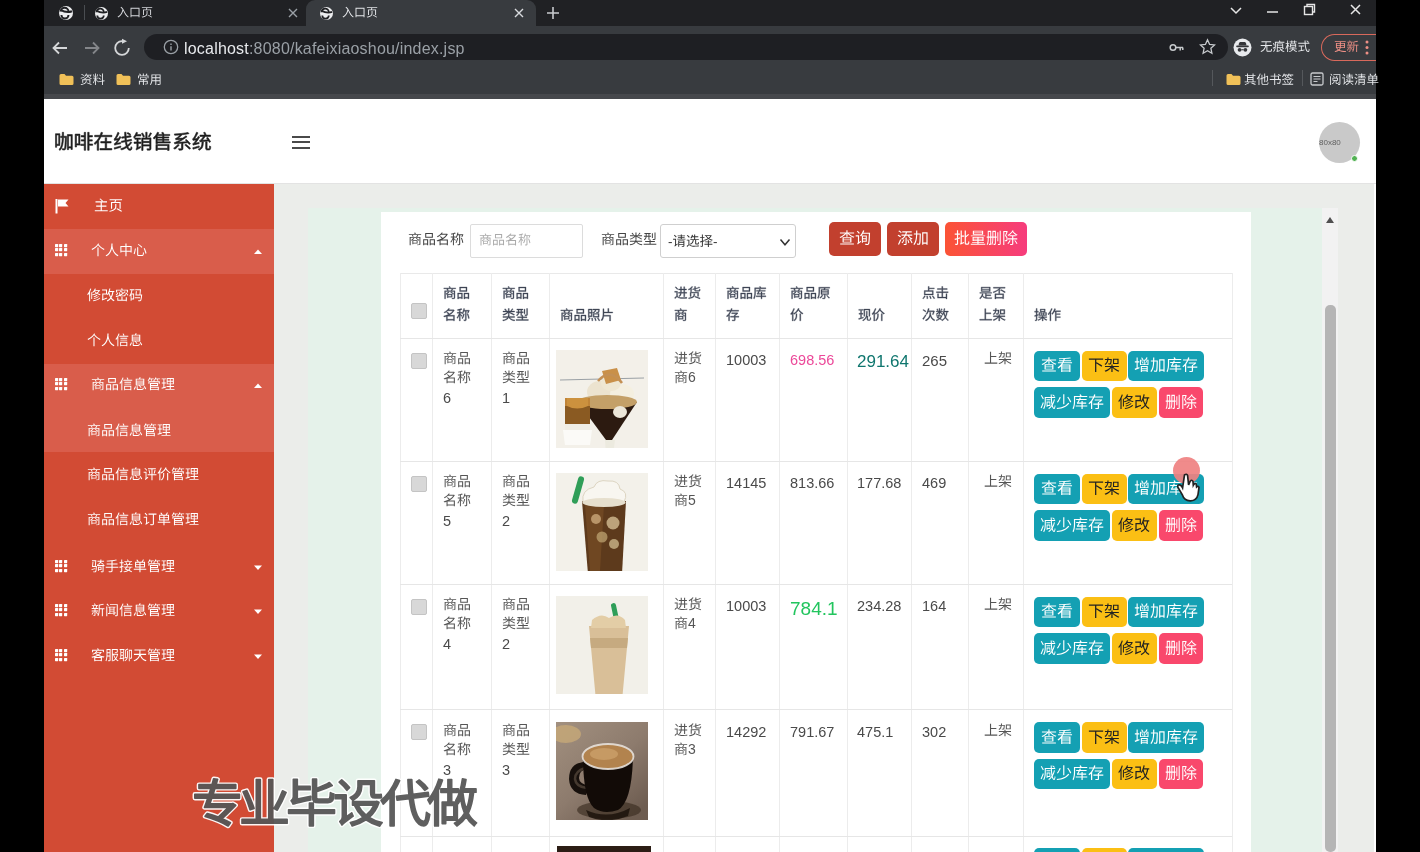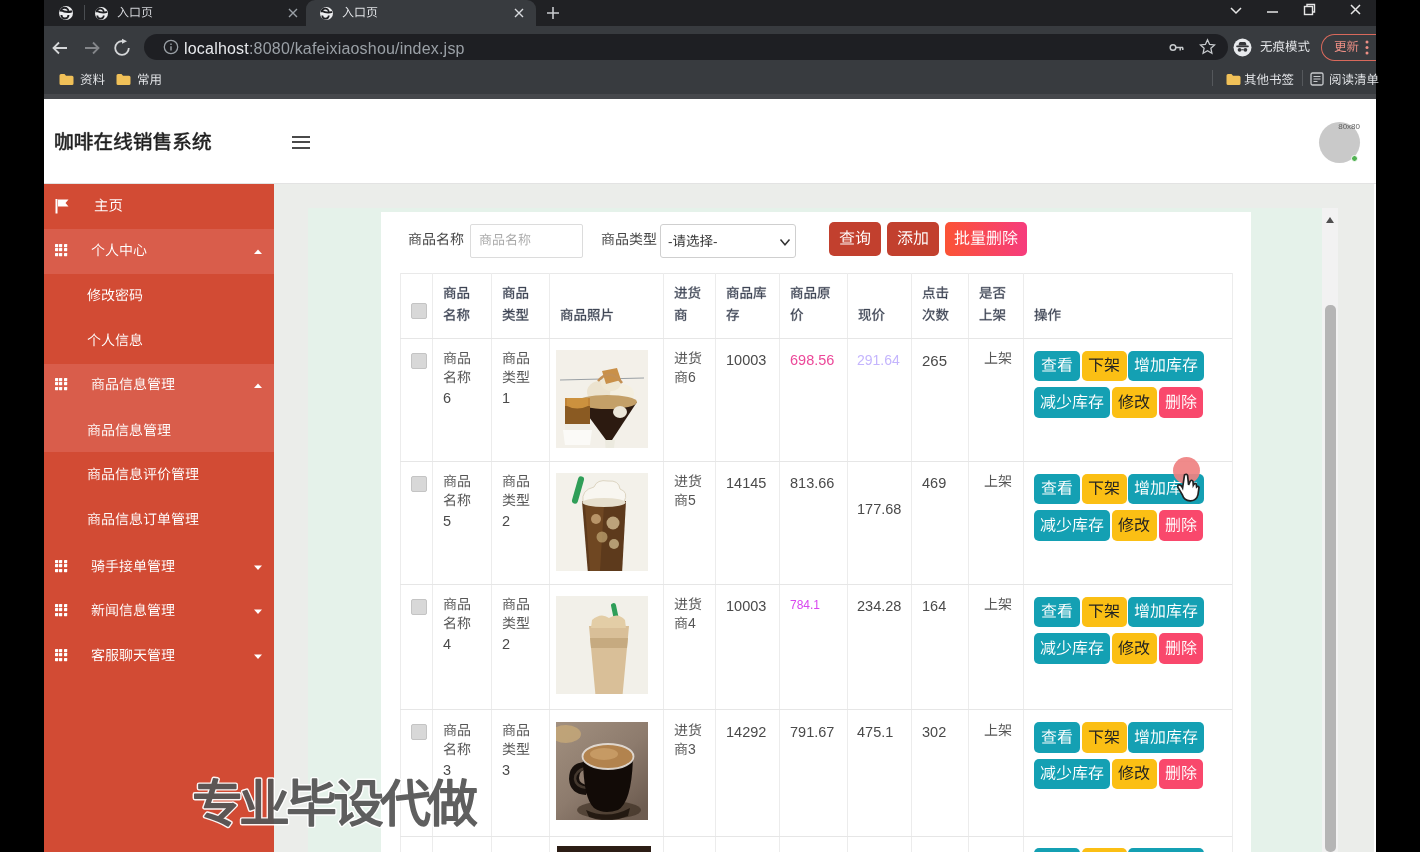--- a/index.html
+++ b/index.html
@@ -171,21 +171,21 @@
       <use href="#g27" transform="translate(118.2,15.8) scale(0.01970,-0.01970)"></use>
       <use href="#g28" transform="translate(137.9,15.8) scale(0.01970,-0.01970)"></use>
     </g>
   </svg>
 <div class="ab" style="left:292px;top:135.5px;width:18px;height:14px">
     <div style="height:2px;background:#4a4a4a;margin-top:0"></div>
     <div style="height:2px;background:#4a4a4a;margin-top:3.6px"></div>
     <div style="height:2px;background:#4a4a4a;margin-top:3.6px"></div>
   </div>
 <div class="ab" style="left:1319px;top:122px;width:41px;height:41px;border-radius:50%;background:#c9c9c9"></div>
-<div class="ab" style="left:1319px;top:106px;width:41px;height:41px;line-height:41px;text-align:right;font-size:8px;color:#5f5f5f">80x80</div>
+<div class="ab" style="left:1319px;top:122px;width:41px;height:41px;line-height:41px;text-align:left;font-size:8px;color:#5f5f5f">80x80</div>
 <div class="ab" style="left:1351px;top:154.5px;width:7px;height:7px;border-radius:50%;background:#52b253;border:1.2px solid #fff"></div>
 <div class="ab" style="left:44px;top:183px;width:1332px;height:1.2px;background:#e3e3e3"></div>
 <div class="ab" style="left:274px;top:184px;width:1100px;height:668px;background:#ebedea"></div>
 <div class="ab" style="left:308px;top:208px;width:1014px;height:644px;background:#e5f2ea"></div>
 <div class="ab" style="left:381px;top:212px;width:870px;height:640px;background:#fff"></div>
 <div class="ab" style="left:1322px;top:208px;width:16px;height:644px;background:#f2f2f2"></div>
 <svg class="ab" style="left:1324px;top:214px" width="12" height="12">
     <path d="M6 3 L10 9 H2 Z" fill="#4f4f4f"></path>
   </svg>
 <div class="ab" style="left:1324.5px;top:305px;width:11px;height:547px;background:#b5b5b5;border-radius:5px"></div>
@@ -616,21 +616,21 @@
     </g>
   </svg>
 <svg style="position:absolute;left:674.0px;top:371.0px;overflow:visible" width="22" height="16">
     <g fill="#555" font-family="'Liberation Sans',sans-serif">
       <use href="#g40" transform="translate(0.0,11.2) scale(0.01400,-0.01400)"></use>
       <text x="14.0" y="11.2" font-size="14.0">6</text>
     </g>
   </svg>
 <div class="ab" style="left:726.0px;top:352.0px;font-size:14.5px;color:#4a4a4a">10003</div>
 <div class="ab" style="left:790.0px;top:352.0px;font-size:14.5px;color:#ec4899">698.56</div>
-<div class="ab" style="left:857.0px;top:352.0px;font-size:14px;color:#c4b5fd">291.64</div>
+<div class="ab" style="left:857.0px;top:352.0px;font-size:17px;color:#0f766e">291.64</div>
 <div class="ab" style="left:922.0px;top:352.0px;font-size:15px;color:#4a4a4a">265</div>
 <svg style="position:absolute;left:984.0px;top:352.0px;overflow:visible" width="28" height="16">
     <g fill="#555" font-family="'Liberation Sans',sans-serif">
       <use href="#g84" transform="translate(0.0,11.2) scale(0.01400,-0.01400)"></use>
       <use href="#g85" transform="translate(14.0,11.2) scale(0.01400,-0.01400)"></use>
     </g>
   </svg>
 <div class="ab" style="left:1034.0px;top:350.5px;width:45.5px;height:30.5px;background:#14a0b3;border-radius:5px"></div>
 <svg style="position:absolute;left:1040.8px;top:358.0px;overflow:visible" width="32" height="18">
     <g fill="#fff" font-family="'Liberation Sans',sans-serif">
@@ -725,21 +725,21 @@
     </g>
   </svg>
 <svg style="position:absolute;left:674.0px;top:494.0px;overflow:visible" width="22" height="16">
     <g fill="#555" font-family="'Liberation Sans',sans-serif">
       <use href="#g40" transform="translate(0.0,11.2) scale(0.01400,-0.01400)"></use>
       <text x="14.0" y="11.2" font-size="14.0">5</text>
     </g>
   </svg>
 <div class="ab" style="left:726.0px;top:475.0px;font-size:14.5px;color:#4a4a4a">14145</div>
 <div class="ab" style="left:790.0px;top:475.0px;font-size:14.5px;color:#4a4a4a">813.66</div>
-<div class="ab" style="left:857.0px;top:501px;font-size:14.5px;color:#4a4a4a">177.68</div>
+<div class="ab" style="left:857.0px;top:475.0px;font-size:14.5px;color:#4a4a4a">177.68</div>
 <div class="ab" style="left:922.0px;top:475.0px;font-size:14.5px;color:#4a4a4a">469</div>
 <svg style="position:absolute;left:984.0px;top:475.0px;overflow:visible" width="28" height="16">
     <g fill="#555" font-family="'Liberation Sans',sans-serif">
       <use href="#g84" transform="translate(0.0,11.2) scale(0.01400,-0.01400)"></use>
       <use href="#g85" transform="translate(14.0,11.2) scale(0.01400,-0.01400)"></use>
     </g>
   </svg>
 <div class="ab" style="left:1034.0px;top:473.5px;width:45.5px;height:30.5px;background:#14a0b3;border-radius:5px"></div>
 <svg style="position:absolute;left:1040.8px;top:481.0px;overflow:visible" width="32" height="18">
     <g fill="#fff" font-family="'Liberation Sans',sans-serif">
@@ -828,21 +828,21 @@
       <use href="#g73" transform="translate(14.0,11.2) scale(0.01400,-0.01400)"></use>
     </g>
   </svg>
 <svg style="position:absolute;left:674.0px;top:617.0px;overflow:visible" width="22" height="16">
     <g fill="#555" font-family="'Liberation Sans',sans-serif">
       <use href="#g40" transform="translate(0.0,11.2) scale(0.01400,-0.01400)"></use>
       <text x="14.0" y="11.2" font-size="14.0">4</text>
     </g>
   </svg>
 <div class="ab" style="left:726.0px;top:598.0px;font-size:14.5px;color:#4a4a4a">10003</div>
-<div class="ab" style="left:790.0px;top:598.0px;font-size:12px;color:#d946ef">784.1</div>
+<div class="ab" style="left:790.0px;top:598.0px;font-size:19px;color:#22c55e">784.1</div>
 <div class="ab" style="left:857.0px;top:598.0px;font-size:14.5px;color:#4a4a4a">234.28</div>
 <div class="ab" style="left:922.0px;top:598.0px;font-size:14.5px;color:#4a4a4a">164</div>
 <svg style="position:absolute;left:984.0px;top:598.0px;overflow:visible" width="28" height="16">
     <g fill="#555" font-family="'Liberation Sans',sans-serif">
       <use href="#g84" transform="translate(0.0,11.2) scale(0.01400,-0.01400)"></use>
       <use href="#g85" transform="translate(14.0,11.2) scale(0.01400,-0.01400)"></use>
     </g>
   </svg>
 <div class="ab" style="left:1034.0px;top:596.5px;width:45.5px;height:30.5px;background:#14a0b3;border-radius:5px"></div>
 <svg style="position:absolute;left:1040.8px;top:604.0px;overflow:visible" width="32" height="18">

